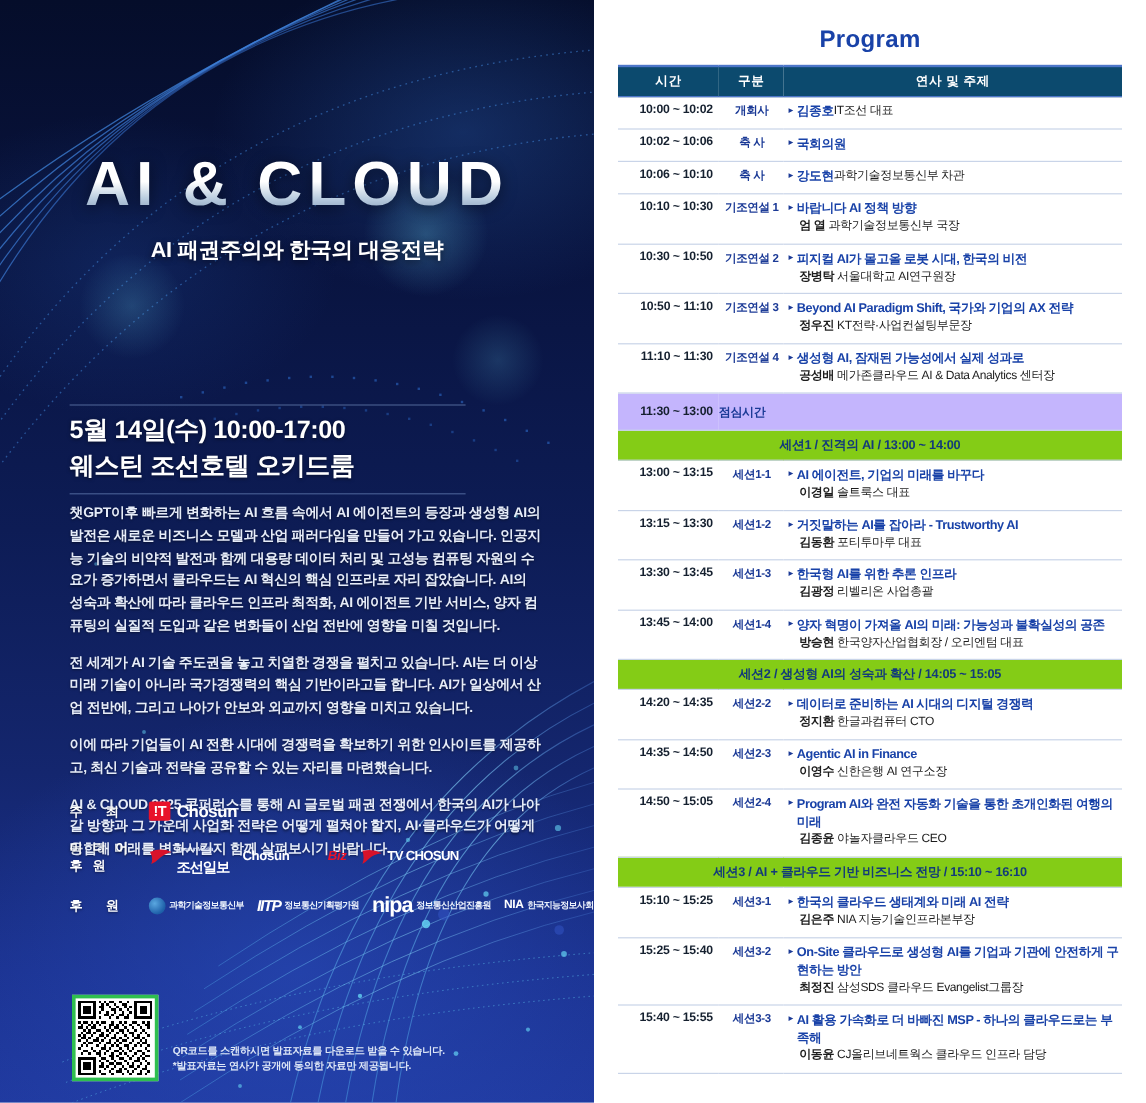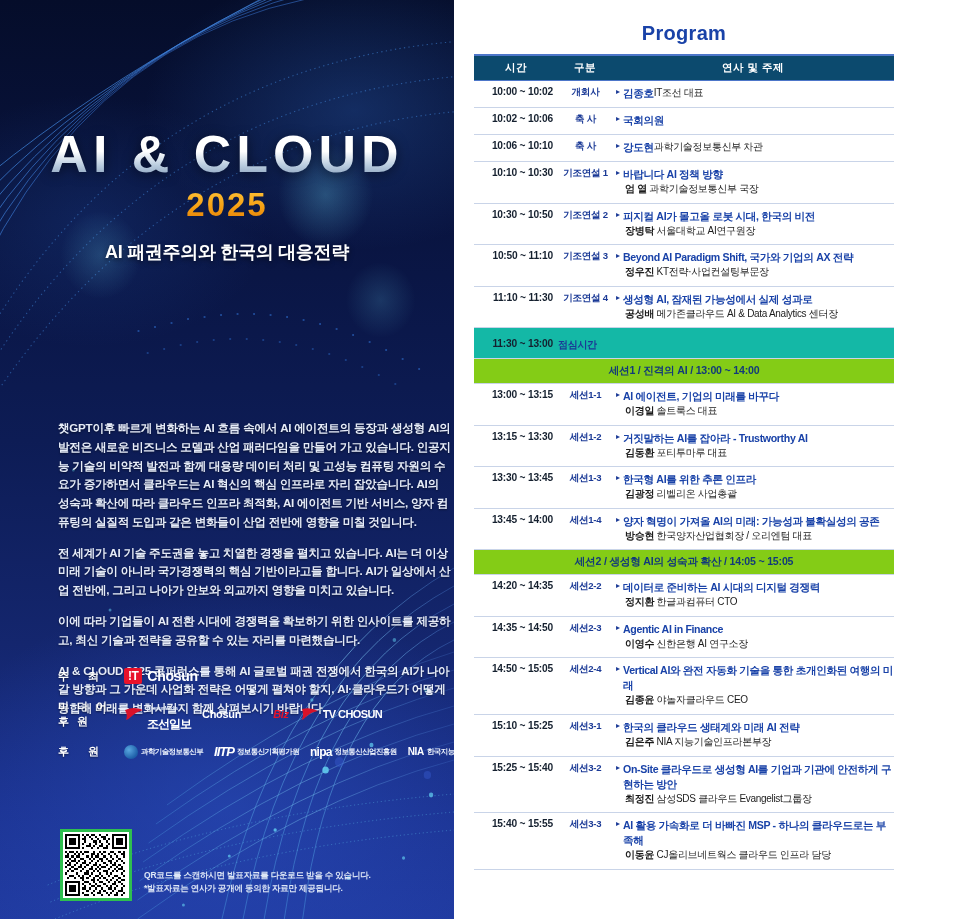--- a/index.html
+++ b/index.html
@@ -6,21 +6,21 @@
   html,body { width:955px; height:919px; }
   body {
     font-family:"Liberation Sans","DejaVu Sans",sans-serif;
     background:#ffffff;
     overflow:hidden;
   }
   .page { position:relative; width:955px; height:919px; display:flex; }
 
   
   .poster {
-    position:relative; width:454px; height:919px; overflow:hidden;
+    position:relative; width:495px; height:919px; overflow:hidden;
     background:
       radial-gradient(ellipse 300px 200px at 78% 12%, rgba(40,90,170,.38), rgba(0,0,0,0) 70%),
       radial-gradient(ellipse 260px 180px at 20% 24%, rgba(30,70,150,.30), rgba(0,0,0,0) 70%),
       radial-gradient(ellipse 420px 300px at 50% 88%, rgba(42,78,190,.55), rgba(0,0,0,0) 72%),
       linear-gradient(180deg,#050d2a 0%,#091440 24%,#0d1c55 48%,#14266e 70%,#1b3290 88%,#203aa0 100%);
   }
   .poster-deco { position:absolute; inset:0; pointer-events:none; }
   .poster-deco svg { display:block; width:100%; height:100%; }
 
   .title-wrap { position:absolute; left:0; right:0; top:128px; text-align:center; }
@@ -74,21 +74,21 @@
   .lg-ilbo-small { color:#dfe7f5; font-size:5px; font-weight:700; line-height:1; letter-spacing:-.2px; }
   .lg-ilbo { color:#fff; font-size:12px; font-weight:700; line-height:1.05; letter-spacing:-1px; }
   .lg-cbiz { color:#fff; font-size:11px; font-weight:700; letter-spacing:-.3px; }
   .lg-cbiz i { color:#e8122a; font-weight:700;padding-left:32px; }
   .lg-tv { color:#fff; font-size:11px; font-weight:700; letter-spacing:-.6px; }
 
   .lg-circle { width:14px; height:14px; border-radius:50%; margin-right:3px;
                background:radial-gradient(circle at 35% 35%,#5aa7e0,#1d5fa8 70%); flex:none; }
   .lg-kr { color:#eaf0fb; font-size:7.5px; font-weight:700; letter-spacing:-.6px; }
   .lg-iitp { color:#fff; font-size:13px; font-weight:800; font-style:italic; letter-spacing:-1px; }
-  .lg-nipa { color:#fff; font-size:12px; font-weight:800; letter-spacing:-.8px; }
+  .lg-nipa { color:#fff; font-size:18px; font-weight:800; letter-spacing:-.8px; }
   .lg-nia { color:#fff; font-size:10px; font-weight:800; letter-spacing:-.3px; }
 
   .qr-area { position:absolute; left:60px; bottom:18px; display:flex; align-items:flex-end; gap:12px; }
   .qr { width:72px; height:72px; border:3px solid #2fbf4f; background:#fff; padding:2px; flex:none; }
   .qr svg { display:block; width:100%; height:100%; }
   .qr-cap { padding-bottom:6px; }
   .qr-cap div { color:#dde6f6; font-size:8.5px; font-weight:600; line-height:1.55; letter-spacing:-.2px; }
 
   
   .program { position:relative; width:460px; height:919px; background:#fff; padding:0 20px; }
@@ -125,21 +125,21 @@
   .bullet { color:#1b3a96; font-size:8px; line-height:1.55; margin-right:3px; flex:none; }
   .topic {
     color:#1942a8; font-size:10.6px; font-weight:700; line-height:1.42; letter-spacing:-.35px;
   }
   .speaker {
     color:#1c1c1c; font-size:10px; font-weight:500; line-height:1.45;
     letter-spacing:-.3px; padding-left:9px;
   }
   .speaker b { font-weight:700; }
 
-  tr.lunch td { background:#14b8a6; border-bottom:1px solid #c9d4e8; padding:6px 0; }
+  tr.lunch td { background:#c4b5fd; border-bottom:1px solid #c9d4e8; padding:6px 0; }
   tr.lunch .lunch-kind { font-size:10px; color:#1b3a96; font-weight:700; letter-spacing:-.3px; }
 
   tr.sess td {
     background:#84cc16; text-align:center; color:#123a7a;
     font-size:10.6px; font-weight:700; padding:5px 0; letter-spacing:-.2px;
     border-bottom:1px solid #c9d4e8;
   }
 </style>
 </head>
 <body>
@@ -267,24 +267,31 @@
         </g>
         <g fill="#3356c8" opacity=".5">
           <circle cx="370" cy="762" r="5"></circle>
           <circle cx="466" cy="775" r="4"></circle>
         </g>
       </svg>
     </div>
 
     <div class="title-wrap">
       <div class="maintitle">AI &amp; CLOUD</div>
-      <div class="year">2025</div>
       <div class="subtitle">AI 패권주의와 한국의 대응전략</div>
     </div>
 
+    <div class="datebox">
+      <div class="rule"></div>
+      <div class="inner">
+        <div class="dline">5월 14일(수) 10:00-17:00</div>
+        <div class="dline">웨스틴 조선호텔 오키드룸</div>
+      </div>
+      <div class="rule"></div>
+    </div>
 
     <div class="body-copy">
       <p>챗GPT이후 빠르게 변화하는 AI 흐름 속에서 AI 에이전트의 등장과 생성형 AI의 발전은 새로운 비즈니스 모델과 산업 패러다임을 만들어 가고 있습니다. 인공지능 기술의 비약적 발전과 함께 대용량 데이터 처리 및 고성능 컴퓨팅 자원의 수요가 증가하면서 클라우드는 AI 혁신의 핵심 인프라로 자리 잡았습니다. AI의 성숙과 확산에 따라 클라우드 인프라 최적화, AI 에이전트 기반 서비스, 양자 컴퓨팅의 실질적 도입과 같은 변화들이 산업 전반에 영향을 미칠 것입니다.</p>
       <p>전 세계가 AI 기술 주도권을 놓고 치열한 경쟁을 펼치고 있습니다. AI는 더 이상 미래 기술이 아니라 국가경쟁력의 핵심 기반이라고들 합니다. AI가 일상에서 산업 전반에, 그리고 나아가 안보와 외교까지 영향을 미치고 있습니다.</p>
       <p>이에 따라 기업들이 AI 전환 시대에 경쟁력을 확보하기 위한 인사이트를 제공하고, 최신 기술과 전략을 공유할 수 있는 자리를 마련했습니다.</p>
       <p>AI &amp; CLOUD 2025 콘퍼런스를 통해 AI 글로벌 패권 전쟁에서 한국의  AI가 나아갈 방향과 그 가운데 사업화 전략은 어떻게 펼쳐야 할지, AI·클라우드가 어떻게 융합해 미래를 변화시킬지 함께 살펴보시기 바랍니다.</p>
     </div>
 
     <div class="sponsors">
 
@@ -749,24 +756,27 @@
               </div>
               <div class="speaker"><b>이영수</b> 신한은행 AI 연구소장</div>
             </td>
           </tr>
           <tr class="row">
             <td class="t-time">14:50 ~ 15:05</td>
             <td class="t-kind">세션2-4</td>
             <td class="t-topic">
               <div class="topic-line">
                 <span class="bullet">▸</span>
-                <span class="topic">Vertical AI와 완전 자동화 기술을 통한 초개인화된 여행의 미래</span>
+                <span class="topic">Program AI와 완전 자동화 기술을 통한 초개인화된 여행의 미래</span>
               </div>
               <div class="speaker"><b>김종윤</b> 야놀자클라우드 CEO</div>
             </td>
+          </tr>
+          <tr class="sess">
+            <td colspan="3">세션3 / AI + 클라우드 기반 비즈니스 전망 / 15:10 ~ 16:10</td>
           </tr>
           <tr class="row">
             <td class="t-time">15:10 ~ 15:25</td>
             <td class="t-kind">세션3-1</td>
             <td class="t-topic">
               <div class="topic-line">
                 <span class="bullet">▸</span>
                 <span class="topic">한국의 클라우드 생태계와 미래 AI 전략</span>
               </div>
               <div class="speaker"><b>김은주</b> NIA 지능기술인프라본부장</div>

